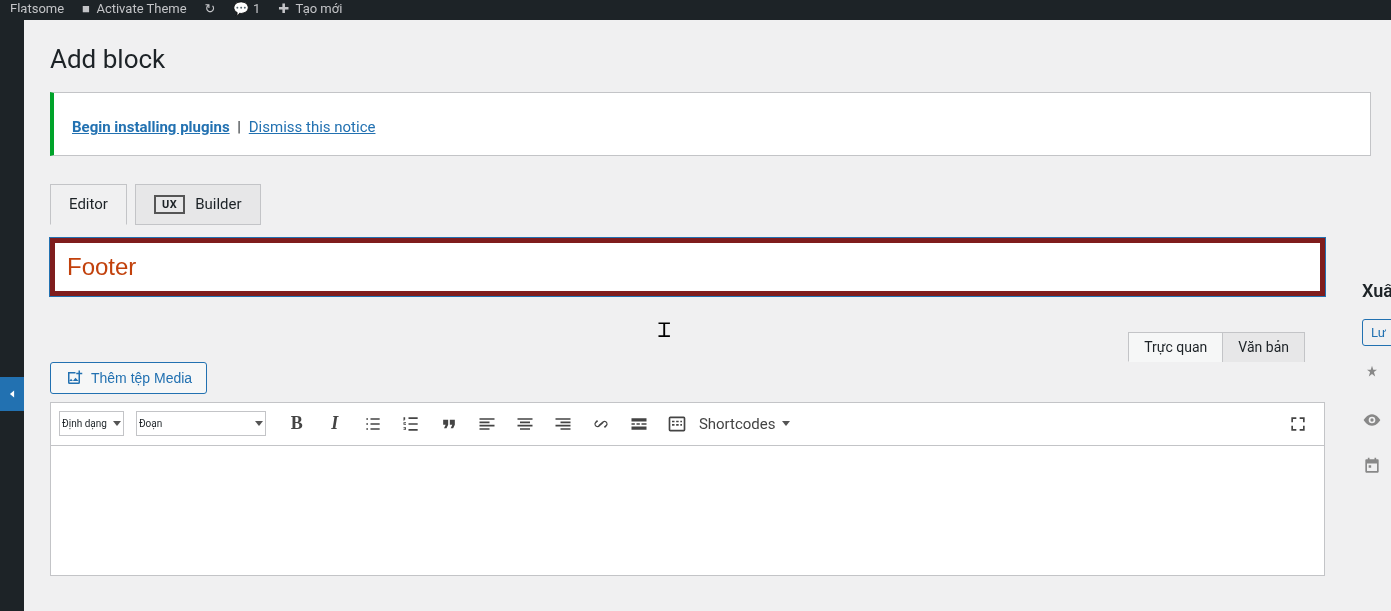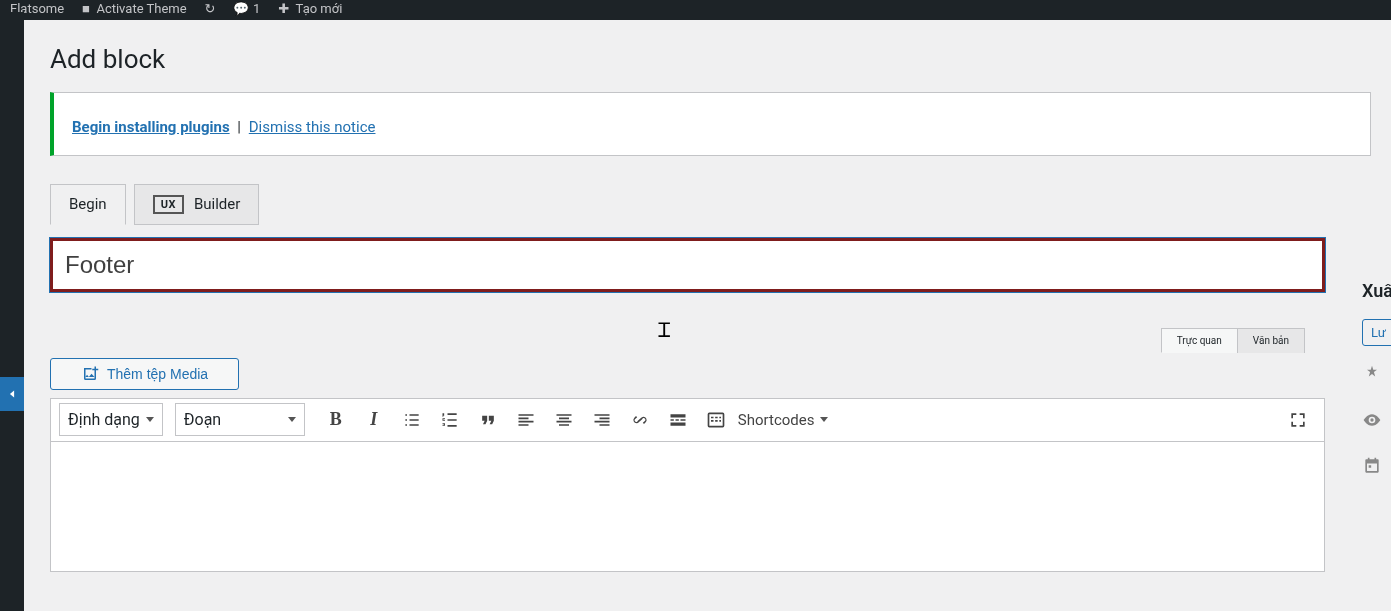--- a/index.html
+++ b/index.html
@@ -104,55 +104,55 @@
   font-weight: 700;
   letter-spacing: 0.5px;
 }
 .title-input {
   margin-top: 13px;
 }
 .title-input input {
   width: 1275px;
   font-size: 24px;
   padding: 10px 12px;
-  border: 3px solid #7f1d1d;
+  border: 5px solid #7f1d1d;
   outline: 1px solid #2271b1;
   background: #fff;
-  color: #404040;
+  color: #c2410c;
 }
 .add-media {
   margin-top: 66px;
 }
 .add-media-btn {
   display: inline-flex;
   align-items: center;
   gap: 8px;
   border: 1px solid #2271b1;
   color: #2271b1;
   background: #f6f7f7;
-  padding: 6px 30px;
+  padding: 6px 14px;
   font-size: 14px;
   border-radius: 3px;
   cursor: pointer;
 }
 .add-media-btn svg { width: 18px; height: 18px; }
 .editor-wrap {
   position: relative;
 }
 .editor-tabs {
   position: absolute;
   right: 66px;
   top: -30px;
   display: flex;
 }
 .ed-tab {
   border: 1px solid #c3c4c7;
   background: #e7e7e8;
   padding: 6px 15px;
-  font-size: 10px;
+  font-size: 14px;
   cursor: pointer;
   border-bottom: none;
 }
 .ed-tab.active {
   background: #f6f7f7;
   border-bottom: 1px solid #f6f7f7;
 }
 .ed-tab + .ed-tab { margin-left: -1px; }
 .toolbar {
   border: 1px solid #c3c4c7;
@@ -161,22 +161,22 @@
   display: flex;
   align-items: center;
   padding: 6px 8px;
   gap: 2px;
   width: 1275px;
   height: 44px;
 }
 .tformat, .tpara {
   border: 1px solid #c3c4c7;
   background: #fff;
-  font-size: 16px;
-  padding: 6px 8px;
+  font-size: 10px;
+  padding: 6px 2px;
   display: inline-flex;
   align-items: center;
   gap: 6px;
   cursor: pointer;
 }
 .tformat { margin-right: 10px; }
 .tpara { margin-right: 11px; min-width: 130px; justify-content: space-between; }
 .caret {
   width: 0; height: 0;
   border-left: 4px solid transparent;
@@ -278,21 +278,21 @@
 
   <div class="notice">
     <div class="notice-actions">
       <a href="#"><strong>Begin installing plugins</strong></a>
       <span class="sep">|</span>
       <a href="#">Dismiss this notice</a>
     </div>
   </div>
 
   <div class="tabs">
-    <div class="tab active">Begin</div>
+    <div class="tab active">Editor</div>
     <div class="tab">
       <span class="ux-badge">UX</span>
       <span>Builder</span>
     </div>
   </div>
 
   <div class="title-input">
     <input type="text" value="Footer" style="">
   </div>
 

